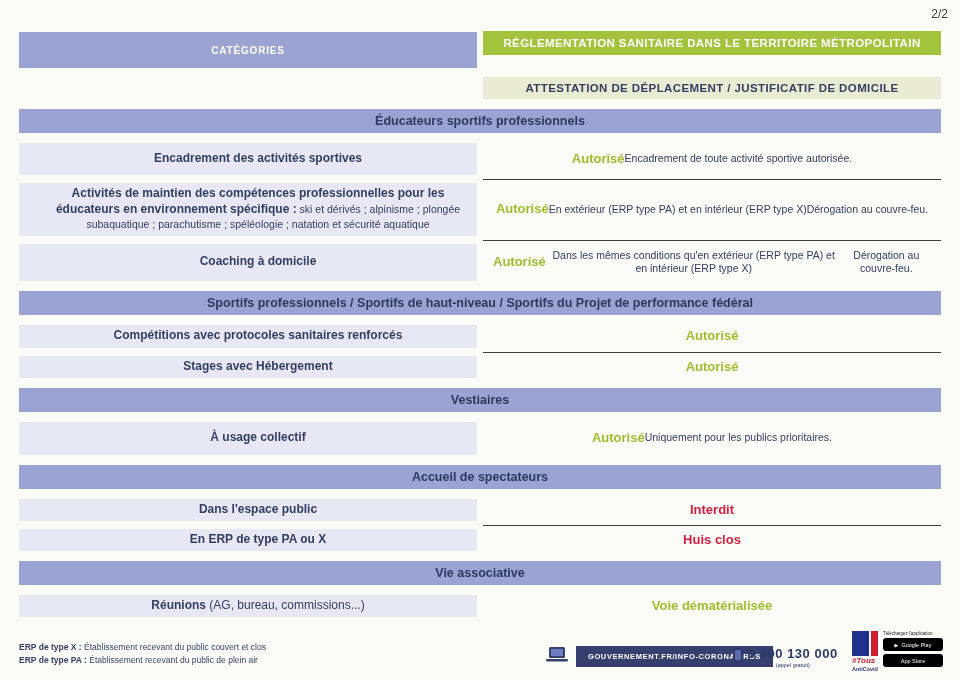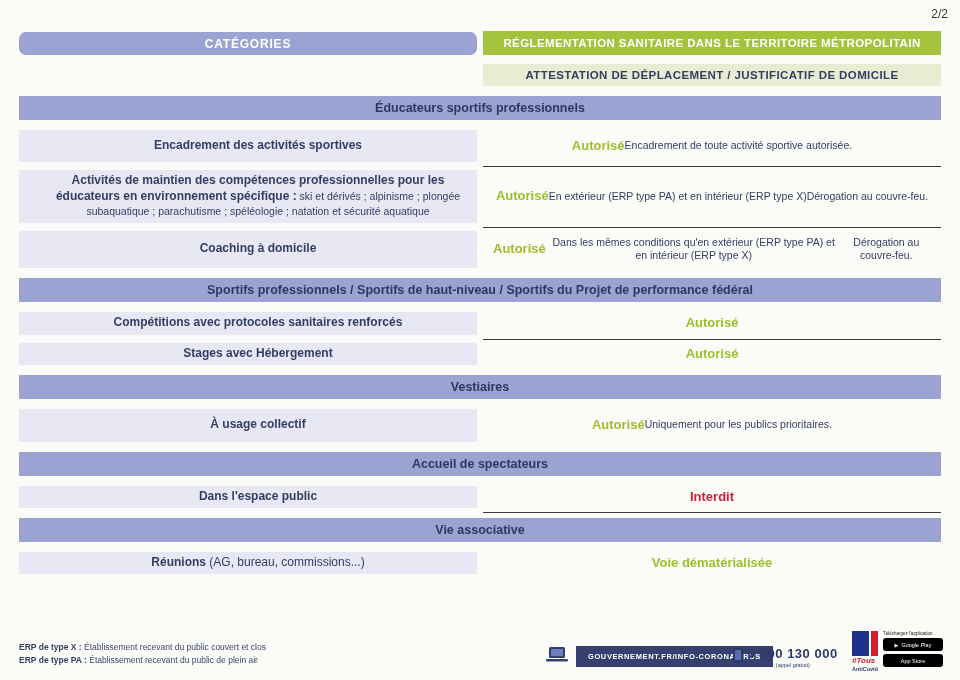--- a/index.html
+++ b/index.html
@@ -8,23 +8,23 @@
     position:relative; width:960px; height:680px;
     background:#fbfbf7; overflow:hidden;
     font-family:"Liberation Sans", sans-serif; color:#333e63;
   }
   .pagenum { position:absolute; top:7px; right:12px; font-size:12px; color:#3a3a3a; }
 
   .table { position:absolute; top:32px; left:19px; width:922px; }
   .grid-row { display:grid; grid-template-columns:458px 458px; column-gap:6px; }
 
   .hdr-left {
-    background:#9aa3d2; color:#ffffff; font-weight:bold; font-size:12px;
-    letter-spacing:0.8px; height:23px;
-    display:flex; align-items:center; justify-content:center;border-radius:7px;
+    background:#9aa3d2; color:#ffffff; font-weight:bold; font-size:10px;
+    letter-spacing:0.8px; height:36px;
+    display:flex; align-items:center; justify-content:center;
   }
   .hdr-right {
     background:#a4c33d; color:#ffffff; font-weight:bold; font-size:11.5px;
     letter-spacing:0.4px; height:24px; margin-top:-1px;
     display:flex; align-items:center; justify-content:center; text-align:center;
   }
   .hdr-sub-row { margin-top:9px; }
   .hdr-sub {
     background:#e9ecd3; color:#333e63; font-weight:bold; font-size:11.5px;
     letter-spacing:0.4px; height:22px;
@@ -190,20 +190,28 @@
 
     <div class="row grid-row divider" style="min-height:22px">
       <div class="cell-l">
         <div class="cell-l-text"><span>Dans l'espace public</span></div>
       </div>
       <div class="cell-r">
         <div class="status" style="color: rgb(209, 31, 63);">Interdit</div>
       </div>
     </div>
 
+    <div class="row grid-row" style="min-height:22px">
+      <div class="cell-l">
+        <div class="cell-l-text"><span>En ERP de type PA ou X</span></div>
+      </div>
+      <div class="cell-r">
+        <div class="status" style="color: rgb(209, 31, 63);">Huis clos</div>
+      </div>
+    </div>
 
     <div class="band">Vie associative</div>
 
     <div class="row grid-row" style="min-height:22px">
       <div class="cell-l">
         <div class="cell-l-text"><span>Réunions</span><span class="lbl-detail">(AG, bureau, commissions...)</span></div>
       </div>
       <div class="cell-r">
         <div class="status" style="color: rgb(159, 190, 46);">Voie dématérialisée</div>
       </div>

